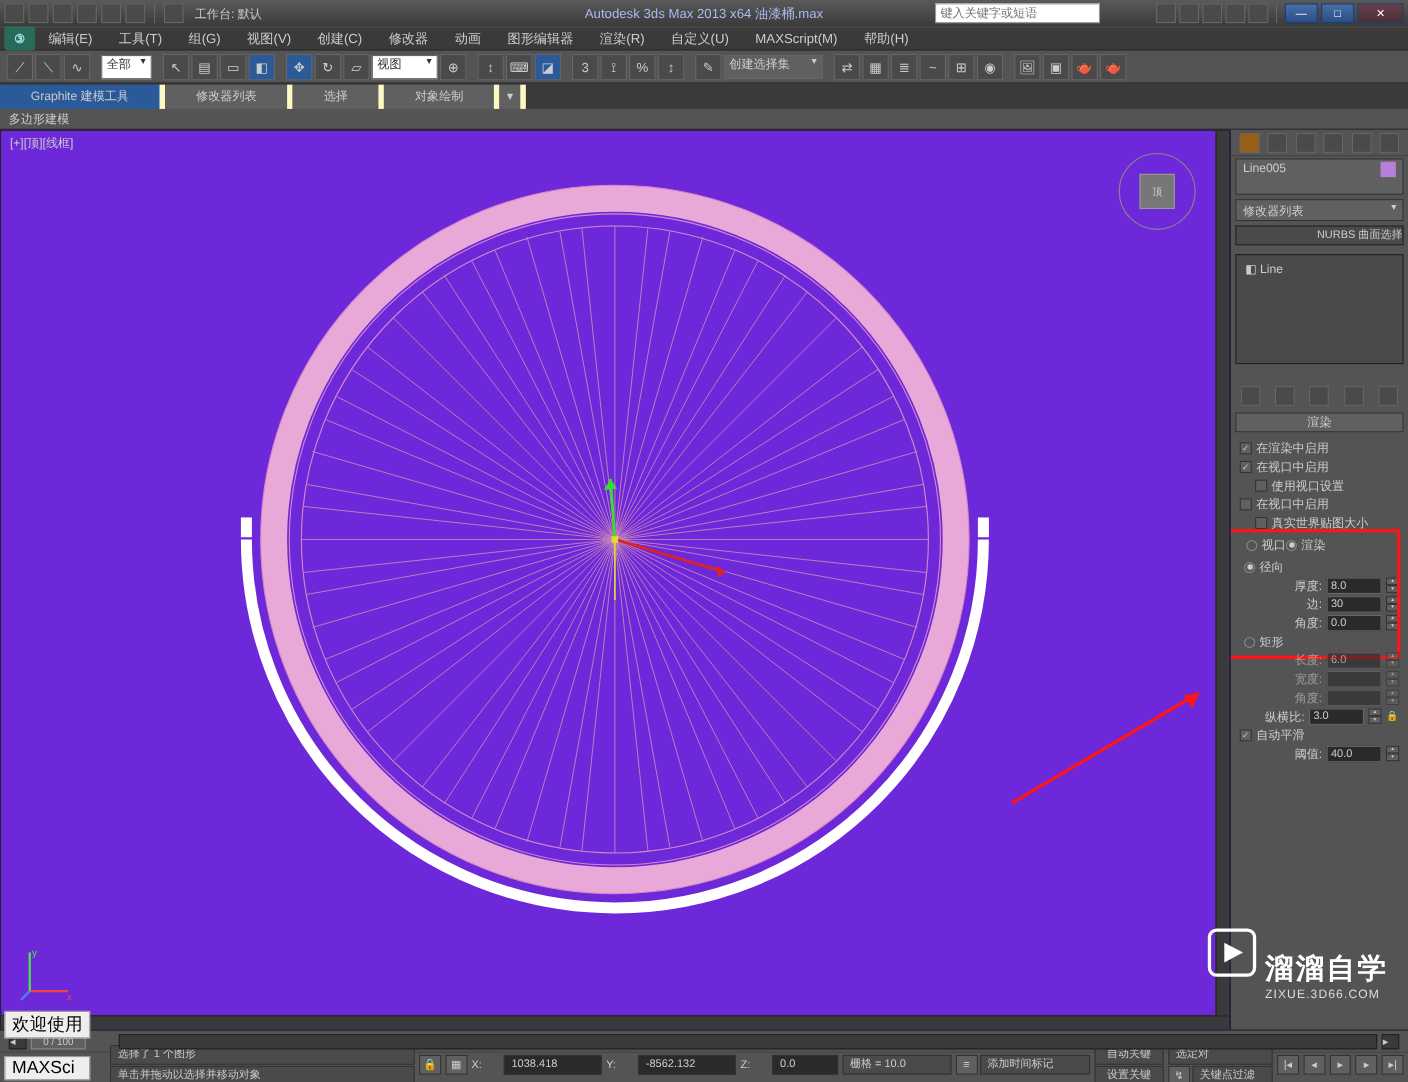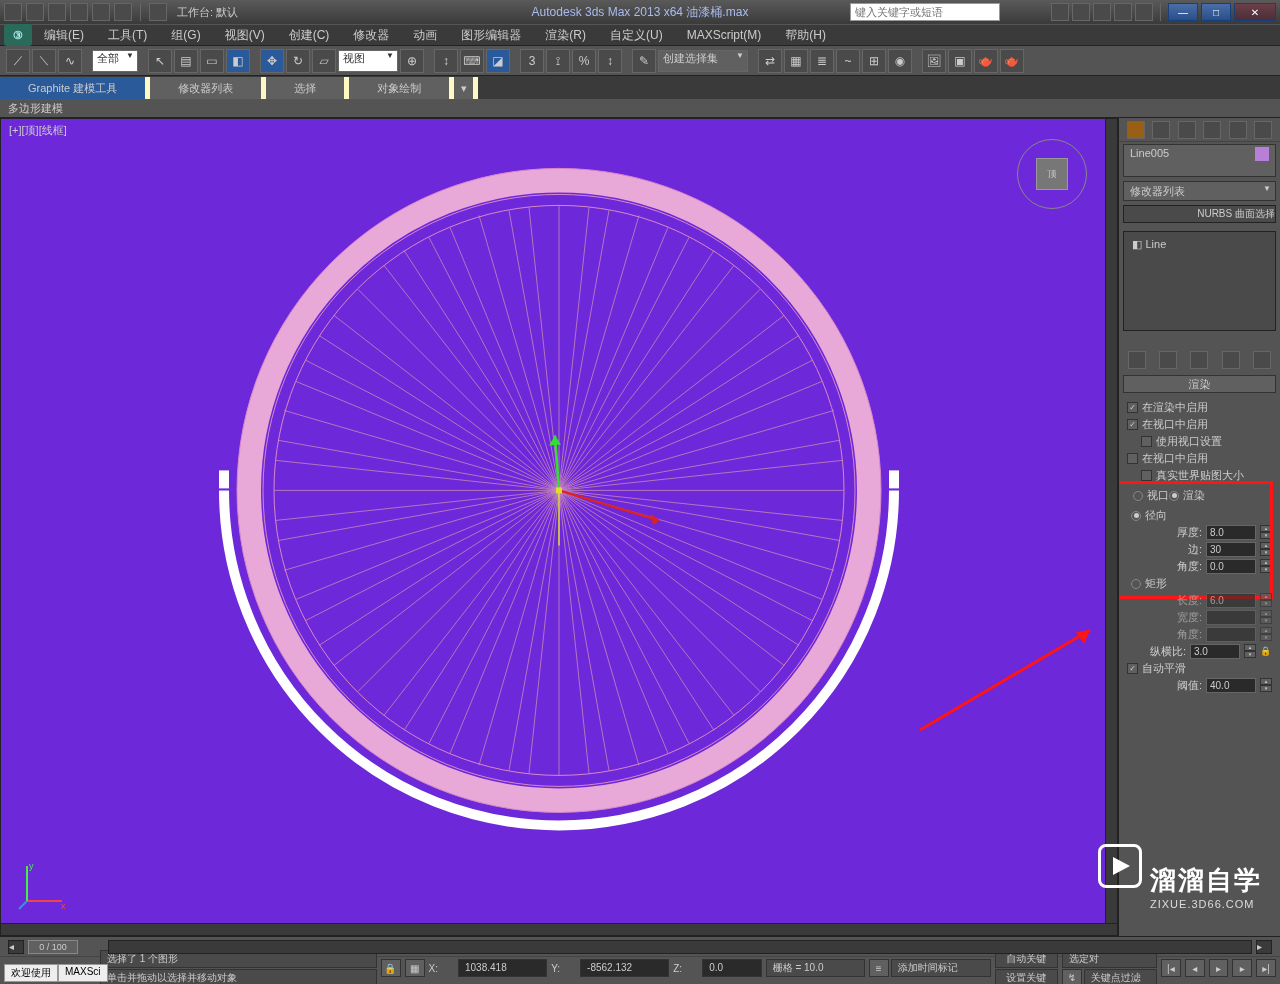--- a/index.html
+++ b/index.html
@@ -86,21 +86,21 @@
 
 .bottom-area { height: 48px; background: #545454; border-top: 1px solid #222; position: relative; }
 .timeline-row { height: 20px; display: flex; align-items: center; font-size: 10px; color: #ccc; padding: 0 8px; border-bottom: 1px solid #444; }
 .timeline-slider { flex: 1; height: 14px; background: #3a3a3a; border: 1px solid #222; position: relative; margin-left: 30px; }
 .timeline-marker { width: 50px; height: 14px; background: #606060; border: 1px solid #888; font-size: 9px; text-align: center; line-height: 12px; }
 .status-row { height: 22px; display: flex; align-items: center; font-size: 10px; padding: 0 4px; gap: 4px; }
 .status-cell { height: 18px; background: #4a4a4a; border: 1px solid #333; padding: 0 6px; line-height: 16px; }
 .coord-cell { width: 90px; background: #2a2a2a; margin-left: 16px; }
 .anim-btn { width: 20px; height: 18px; background: #606060; border: 1px solid #333; display: inline-flex; align-items: center; justify-content: center; font-size: 10px; }
 .status-subrow { display: flex; flex-direction: column; gap: 1px; }
-.welcome-tag { position: absolute; left: 4px; bottom: 2px; font-size: 10px; display: flex; gap: 0; }
+.welcome-tag { position: absolute; left: 4px; bottom: 2px; font-size: 16px; display: flex; gap: 16px; flex-direction: column; }
 .welcome-box { background: #eee; color: #000; padding: 1px 6px; border: 1px solid #999; }
 
 
 .watermark { position: absolute; right: 18px; bottom: 74px; display: flex; align-items: center; gap: 8px; color: #fff; }
 .watermark-icon { width: 44px; height: 44px; border: 3px solid #fff; border-radius: 8px; display: flex; align-items: center; justify-content: center; }
 .watermark-text { display: flex; flex-direction: column; }
 .watermark-cn { font-size: 26px; font-weight: bold; letter-spacing: 2px; margin-top: 41px; }
 .watermark-en { font-size: 11px; letter-spacing: 1px; color: #ddd; }
 
 .scrollbar-h { position: absolute; bottom: 0; left: 0; right: 0; height: 12px; background: #3a3a3a; border-top: 1px solid #222; }

